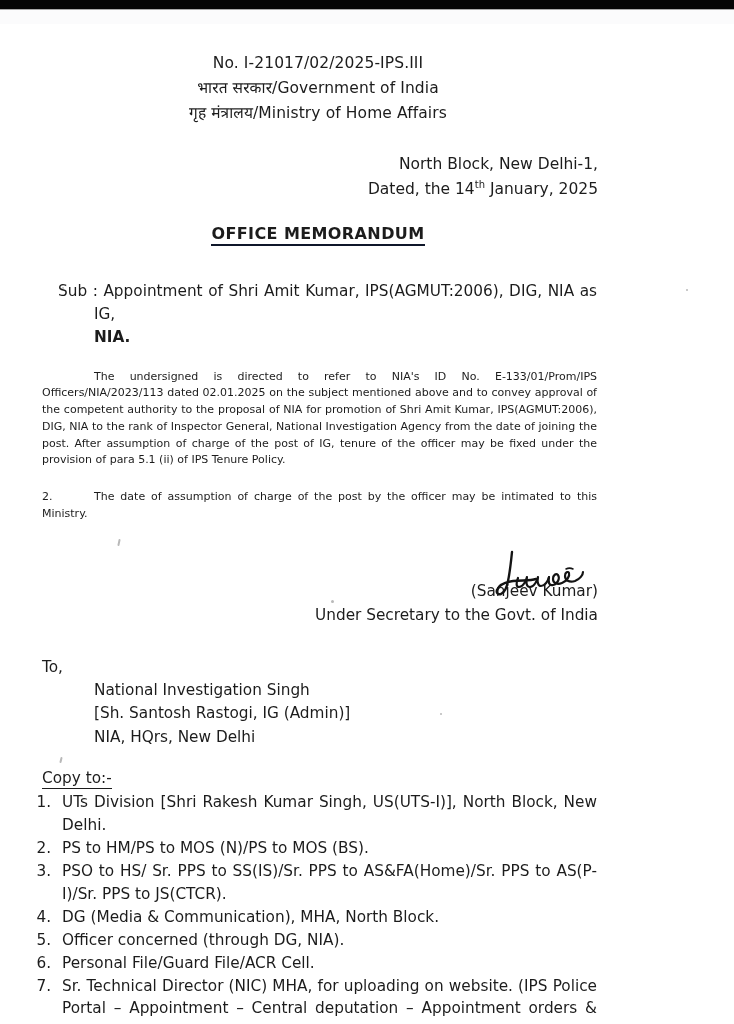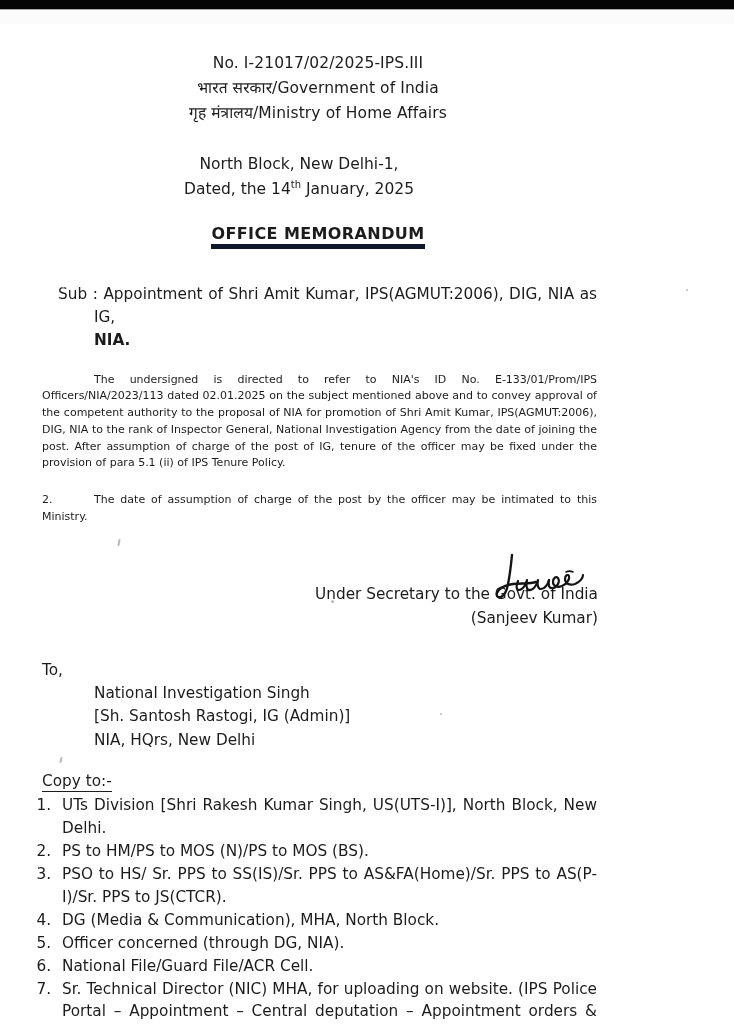--- a/index.html
+++ b/index.html
@@ -56,42 +56,42 @@
     font-size: 15.5px;
     line-height: 1.62;
     letter-spacing: 0.1px;
   }
   .doc-header div { white-space: pre; }
 
   
   .place-date {
     margin-top: 26px;
     padding-right: 38px;
-    text-align: center;
+    text-align: right;
     font-size: 15.5px;
     line-height: 1.6;
   }
   .place-date div { white-space: pre; }
   .ordsup {
     font-size: 10px;
     vertical-align: super;
     line-height: 0;
   }
 
   
   .om-title-wrap {
     margin-top: 22px;
     text-align: center;
   }
   .om-title {
     display: inline-block;
     font-size: 16px;
     font-weight: bold;
     letter-spacing: 0.4px;
-    border-bottom: 5px solid #0f172a;
+    border-bottom: 2px solid #0f172a;
     padding-bottom: 1px;
   }
 
   
   .subject {
     margin-top: 34px;
     padding-left: 42px;
     padding-right: 39px;
     font-size: 15.3px;
     line-height: 1.5;
@@ -233,43 +233,43 @@
 
     <div class="sign-block">
       <svg class="signature-mark" viewBox="0 0 120 48">
         <g fill="none" stroke="#141414" stroke-linecap="round" stroke-linejoin="round">
           <path d="M42 2 C41 12, 40 22, 38 31 C37 37, 35 42, 31 44 C28 45, 26 43, 27 40 C29 35, 35 32, 43 31 C52 30, 60 31, 66 29" stroke-width="2.4"></path>
           <path d="M48 28 C46 33, 46 37, 49 37 C53 37, 56 31, 57 27 C56 32, 56 37, 60 37 C64 37, 67 31, 68 27 C67 32, 68 36, 71 36 C75 36, 78 31, 79 27" stroke-width="2.2"></path>
           <path d="M79 27 C78 32, 79 36, 83 35 C88 34, 90 28, 88 25 C86 23, 83 25, 83 29 C83 33, 87 35, 92 33 C97 31, 100 26, 99 23 C98 21, 95 22, 95 26 C95 30, 99 33, 105 31 C110 29, 113 25, 113 22" stroke-width="2.2"></path>
           <path d="M96 19 C98 18, 101 18, 103 19" stroke-width="1.6"></path>
         </g>
       </svg>
+      <div>(Sanjeev Kumar)</div>
       <div>Under Secretary to the Govt. of India</div>
-      <div>(Sanjeev Kumar)</div>
     </div>
 
     <div class="to-block">
       <div class="to-label">To,</div>
       <div class="to-lines">
         <div>National Investigation Singh</div>
         <div>[Sh. Santosh Rastogi, IG (Admin)]</div>
         <div>NIA, HQrs, New Delhi</div>
       </div>
     </div>
 
     <div class="copy-to-wrap">
       <span class="copy-to-label">Copy to:-</span>
     </div>
     <ol class="copy-list">
       <li>UTs Division [Shri Rakesh Kumar Singh, US(UTS-I)], North Block, New Delhi.</li>
       <li>PS to HM/PS to MOS (N)/PS to MOS (BS).</li>
       <li>PSO to HS/ Sr. PPS to SS(IS)/Sr. PPS to AS&amp;FA(Home)/Sr. PPS to AS(P-I)/Sr. PPS to JS(CTCR).</li>
       <li>DG (Media &amp; Communication), MHA, North Block.</li>
       <li>Officer concerned (through DG, NIA).</li>
-      <li>National File/Guard File/ACR Cell.</li>
+      <li>Personal File/Guard File/ACR Cell.</li>
       <li>Sr. Technical Director (NIC) MHA, for uploading on website. (IPS Police Portal – Appointment – Central deputation – Appointment orders &amp; What's New).</li>
     </ol>
 
   </div>
 
   <div class="speck" style="left:118px; top:539px; width:2px; height:7px; border-radius:1px; transform:rotate(12deg);"></div>
   <div class="speck" style="left:331px; top:600px; width:3px; height:3px;"></div>
   <div class="speck" style="left:440px; top:713px; width:2px; height:2px;"></div>
   <div class="speck" style="left:686px; top:289px; width:2px; height:2px;"></div>
   <div class="speck" style="left:62px; top:287px; width:2px; height:2px;"></div>

